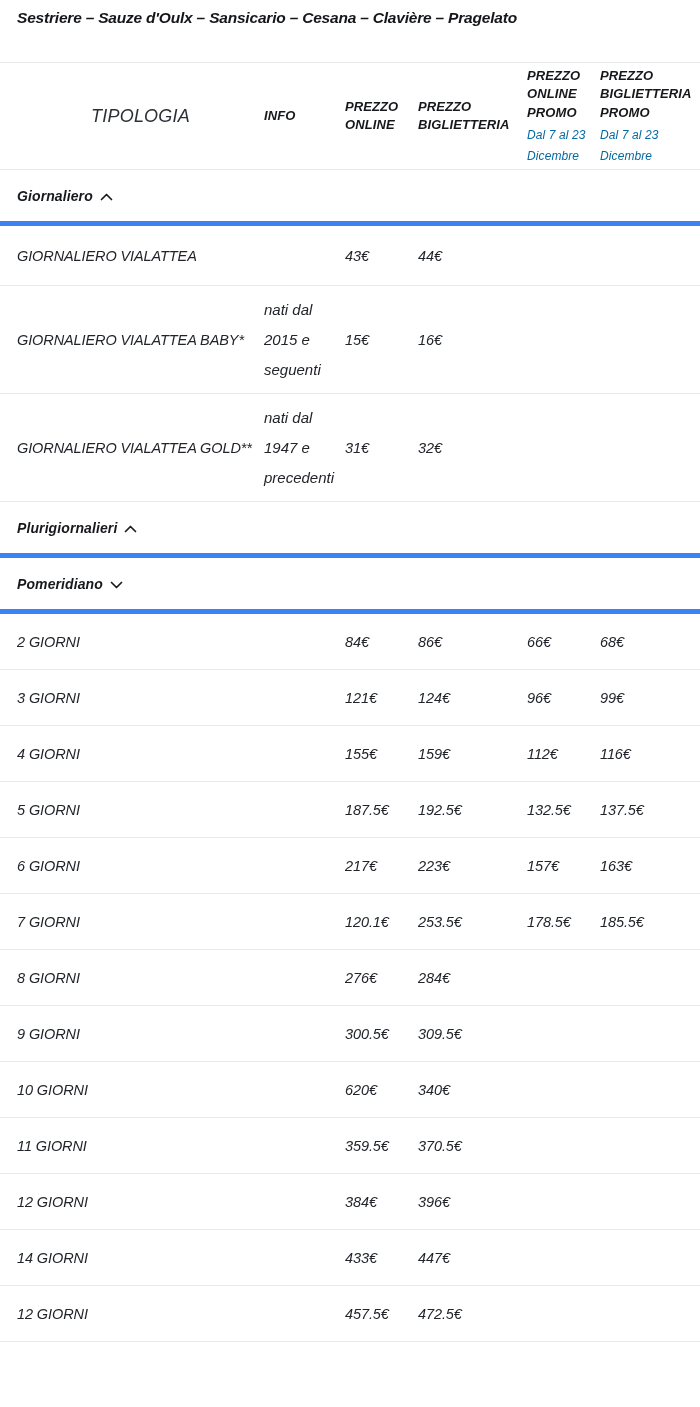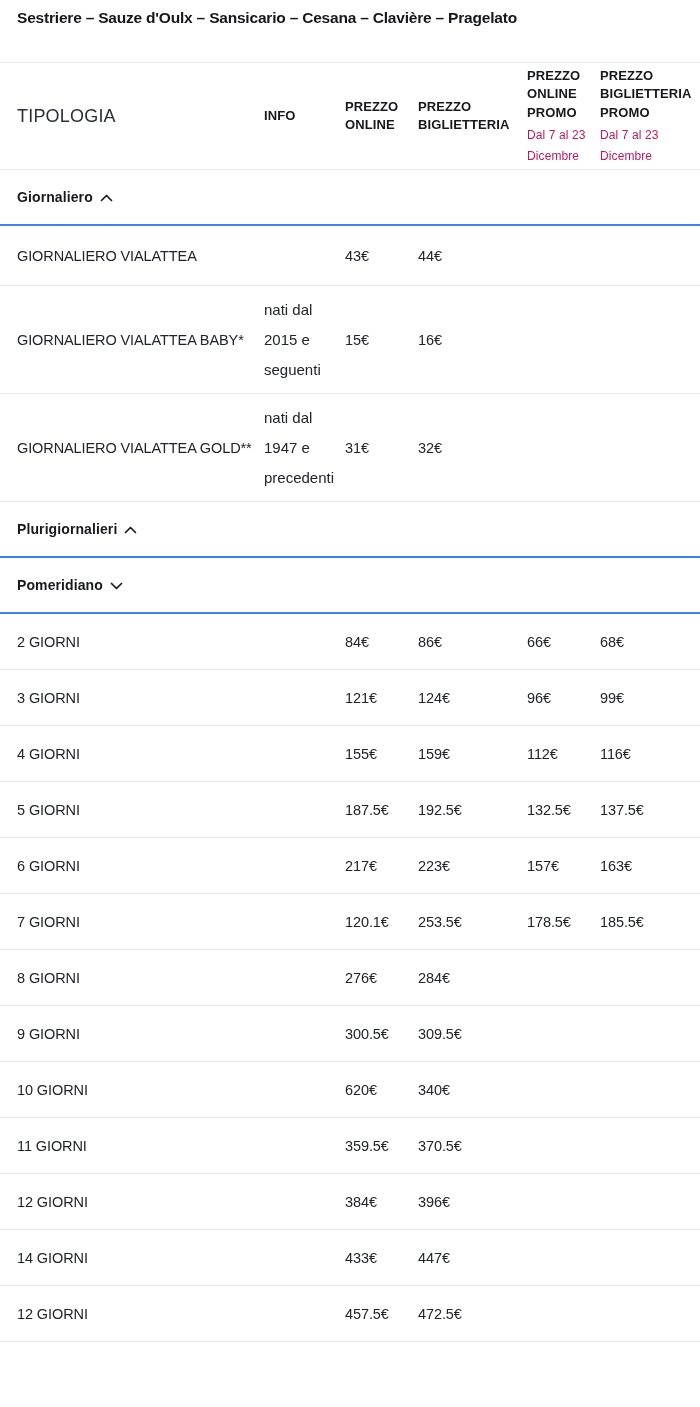--- a/index.html
+++ b/index.html
@@ -1,41 +1,41 @@
 <!DOCTYPE html>
 <html><head>
 <meta charset="utf-8">
 <style>
   * { margin:0; padding:0; box-sizing:border-box; }
   html,body { background:#ffffff; }
   body { font-family:"Liberation Sans","DejaVu Sans",sans-serif; color:#1c1f23; }
-  .page { position:relative; width:700px; height:1391px; overflow:hidden; background:#fff; }
+  .page { position:relative; width:700px; height:1391px; overflow:hidden; background:#fff;font-style:italic; }
 
   .page-title { padding:9px 17px 0 17px; font-size:15.5px; font-weight:700; color:#141619; letter-spacing:-0.2px; }
 
   .price-table { margin-top:35px; border-top:1px solid #e7eaec; width:700px; }
 
   .tr { display:flex; align-items:center; border-bottom:1px solid #e7eaec; width:100%; }
   .header-row { height:107px; }
-  .section-row { height:56px; border-bottom:2px solid #3b82f6; display:flex; align-items:center; padding-left:17px; cursor:pointer; }
+  .section-row { height:56px; border-bottom:5px solid #3b82f6; display:flex; align-items:center; padding-left:17px; cursor:pointer; }
   .data-row { height:56px; }
   .data-row.mid { height:60px; }
   .data-row.tall { height:108px; }
 
   
   .c1 { width:264px; padding-left:17px; }
   .c2 { width:81px; }
   .c3 { width:73px; }
   .c4 { width:109px; }
   .c5 { width:73px; }
   .c6 { width:100px; }
 
   .th { font-size:13px; font-weight:700; line-height:1.42; color:#16181b; letter-spacing:0.1px; }
-  .th-tipologia { font-size:18px; font-weight:400; color:#2c3036; letter-spacing:0.2px; }
-  .th-sub { font-size:12px; font-weight:400; color:#be185d; line-height:1.55; margin-top:4px; letter-spacing:0.1px; }
+  .th-tipologia { font-size:18px; font-weight:400; color:#2c3036; letter-spacing:0.2px;text-align:center; }
+  .th-sub { font-size:12px; font-weight:400; color:#0369a1; line-height:1.55; margin-top:4px; letter-spacing:0.1px; }
   .th-sub div { margin-top:2px; }
 
   .section-label { font-size:14px; font-weight:700; color:#17191c; letter-spacing:0.1px; }
   .chevron { margin-left:7px; display:inline-block; }
 
   .cell { font-size:14.5px; color:#212429; letter-spacing:-0.1px; }
   .info-cell { font-size:15px; line-height:30px; color:#212429; padding-right:6px; }
 </style>
 </head>
 <body>

